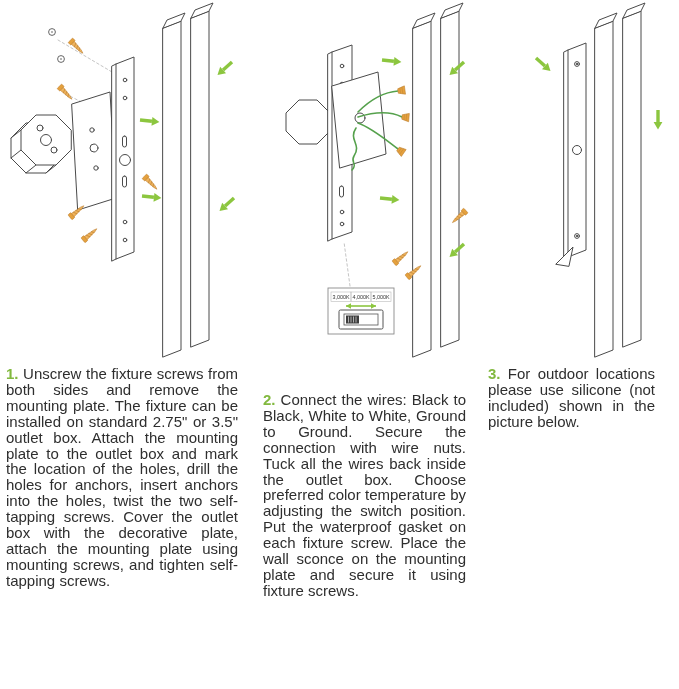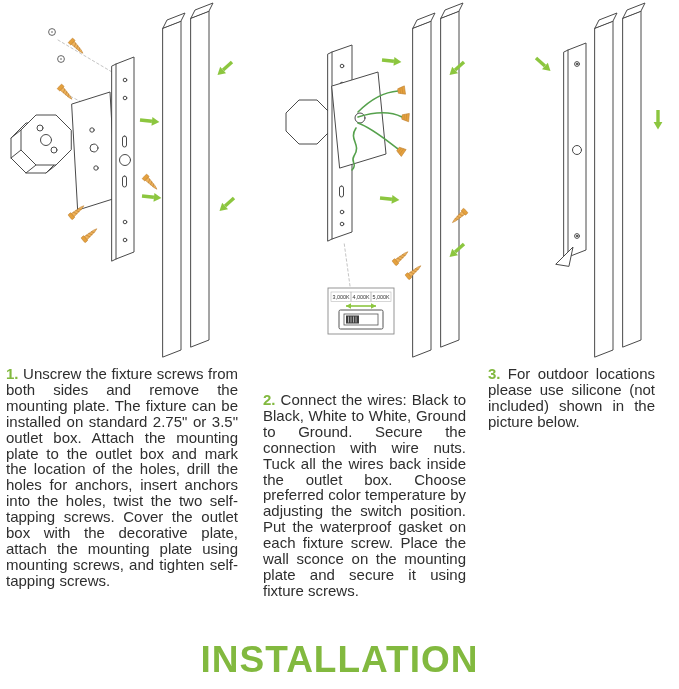--- a/index.html
+++ b/index.html
@@ -216,17 +216,14 @@
       <p class="step"><span class="num">1.</span> <span>Unscrew the fixture screws from both sides and remove the mounting plate. The fixture can be installed on standard 2.75" or 3.5" outlet box. Attach the mounting plate to the outlet box and mark the location of the holes, drill the holes for anchors, insert anchors into the holes, twist the two self-tapping screws. Cover the outlet box with the decorative plate, attach the mounting plate using mounting screws, and tighten self-tapping screws.</span></p>
     </div>
     <div class="cell2">
       <p class="step"><span class="num">2.</span> <span>Connect the wires: Black to Black, White to White, Ground to Ground. Secure the connection with wire nuts. Tuck all the wires back inside the outlet box. Choose preferred color temperature by adjusting the switch position. Put the waterproof gasket on each fixture screw. Place the wall sconce on the mounting plate and secure it using fixture screws.</span></p>
     </div>
     <div class="cell3">
       <p class="step"><span class="num">3.</span> <span>For outdoor locations please use silicone (not included) shown in the picture below.</span></p>
     </div>
   </div>
 
-  <div class="title-bar">
-    <div class="title">INSTALLATION</div>
-  </div>
 
 </div>
 
 </body></html>

